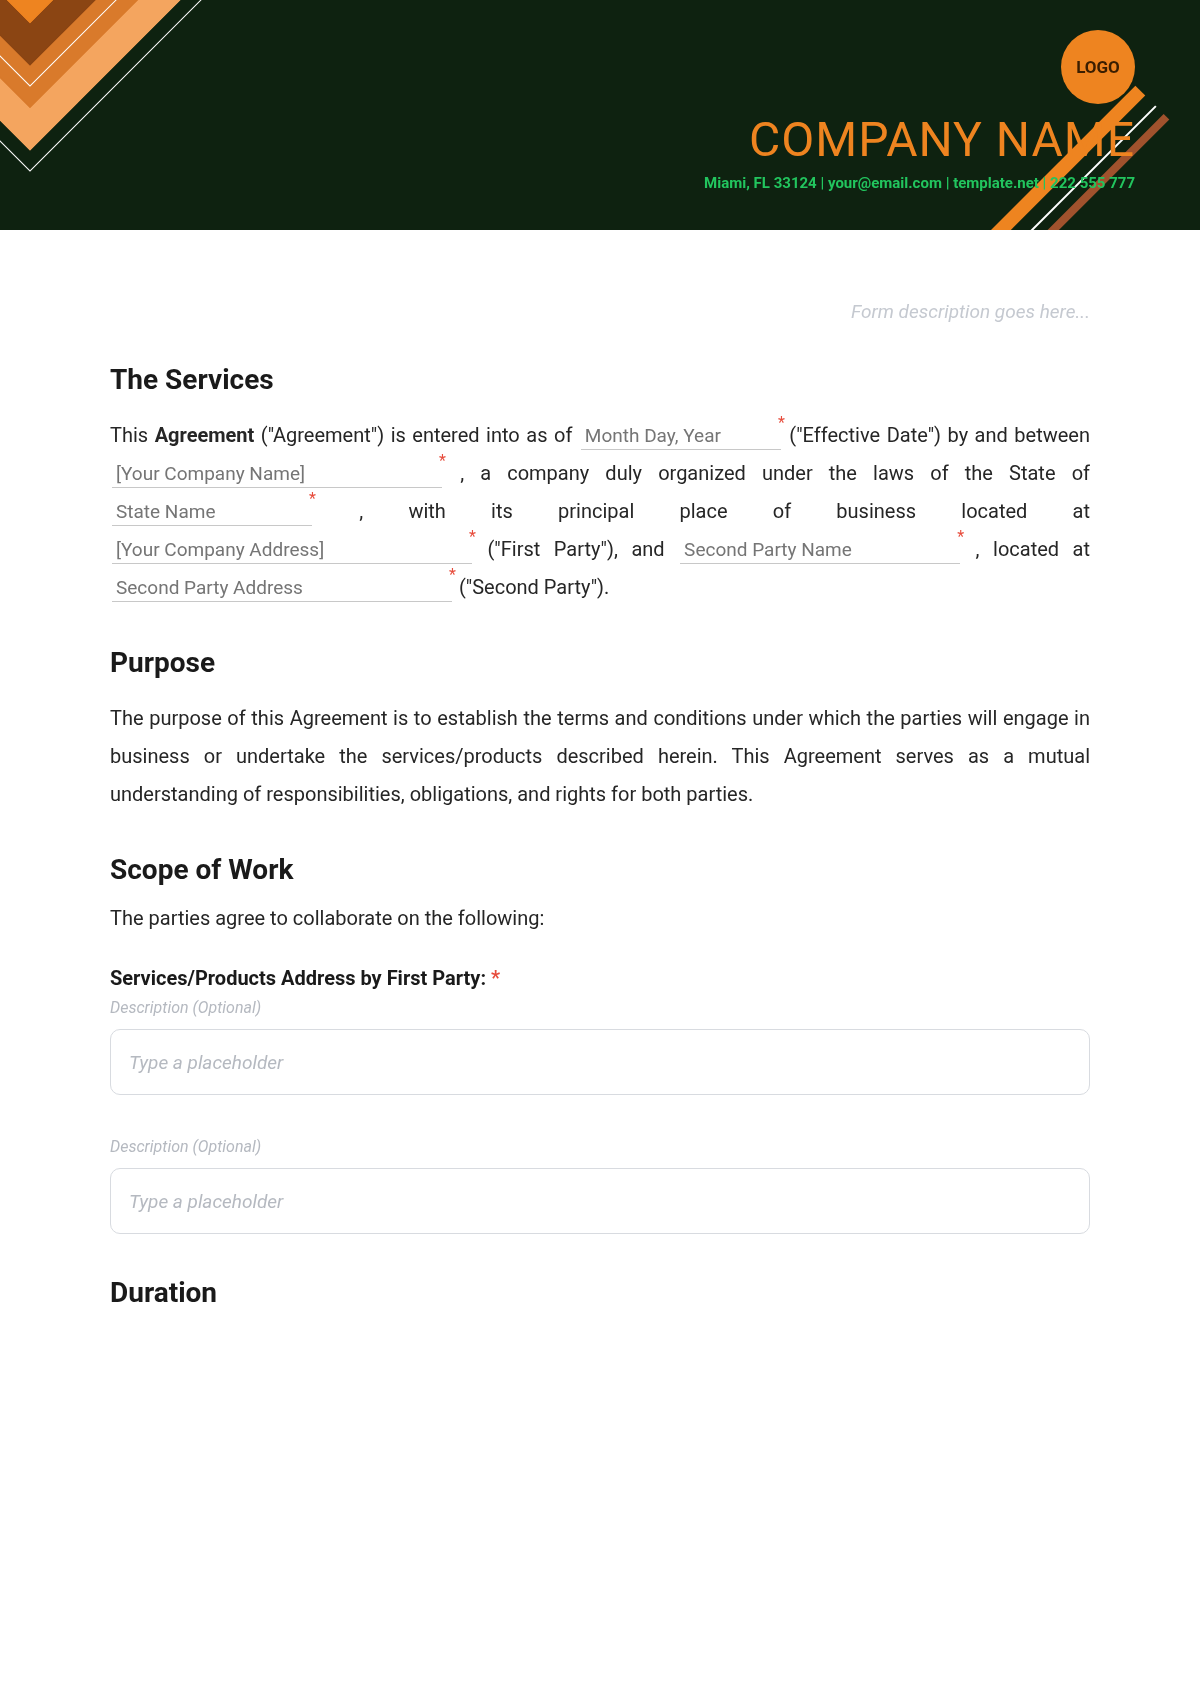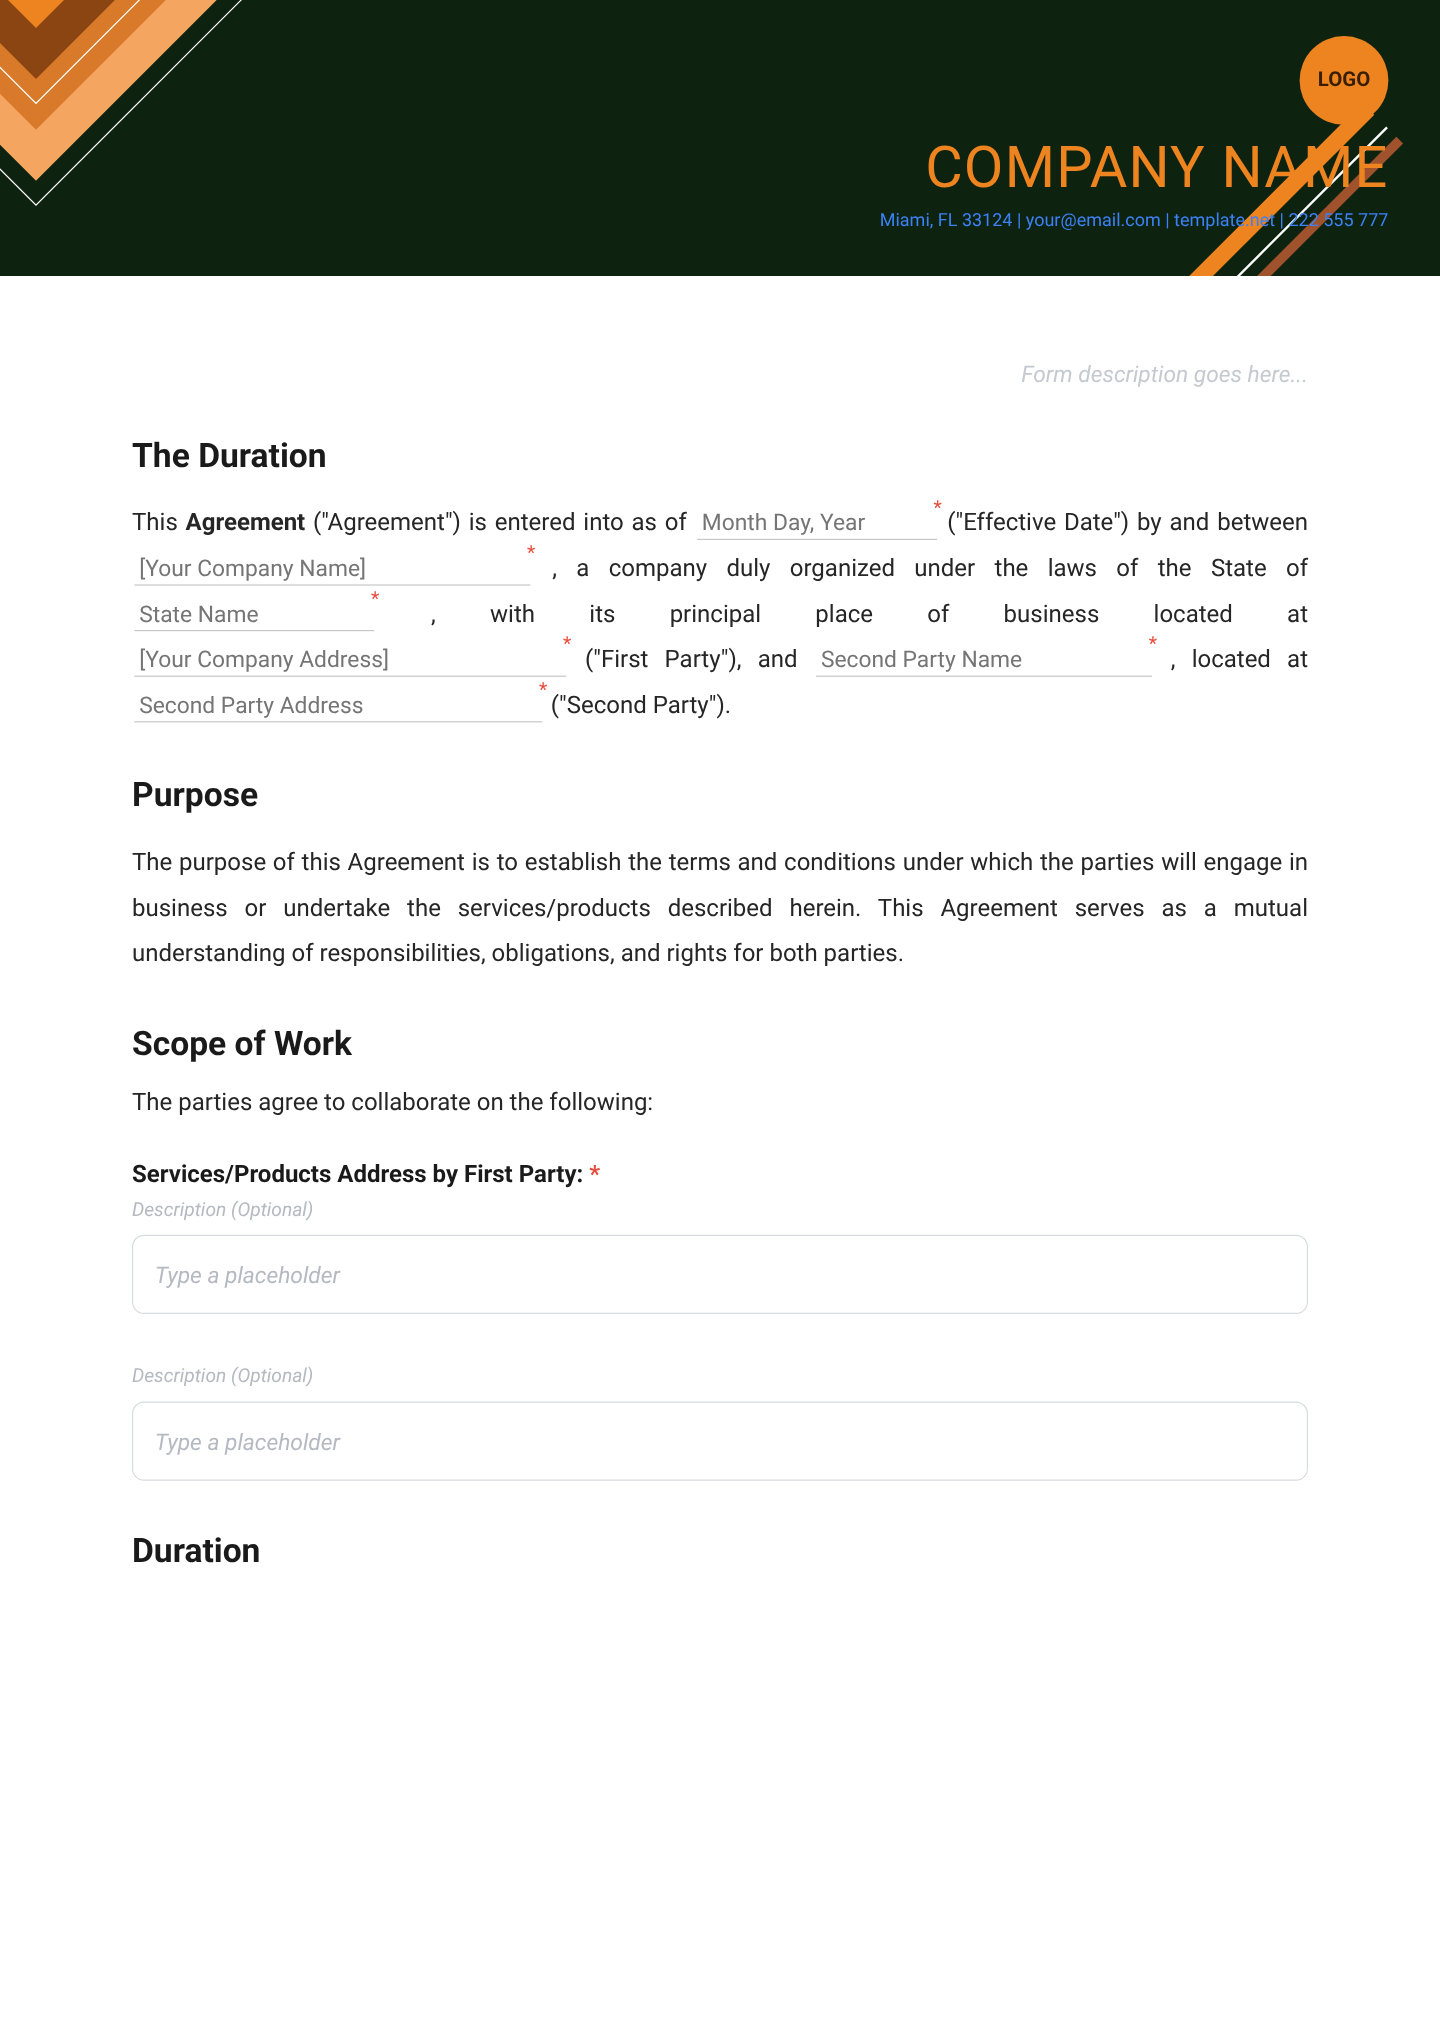--- a/index.html
+++ b/index.html
@@ -40,21 +40,21 @@
       bottom:-60px;
       width: 240px;
       height: 140px;
       transform: rotate(-45deg);
     }
     .cs-line1 { position:absolute; width:100%; height: 14px; background:#ee8420; top: 0; }
     .cs-line2 { position:absolute; width:100%; height: 2px; background:#fff; top: 28px; }
     .cs-line3 { position:absolute; width:100%; height: 8px; background:#a0522d; top: 40px; }
     .header-right {
       position: absolute;
-      right: 43px;
+      right: 65px;
       top: 30px;
       text-align: right;
     }
     .logo-circle {
       width: 74px;
       height: 74px;
       background: #ee8420;
       border-radius: 50%;
       display: inline-flex;
       align-items: center;
@@ -65,23 +65,24 @@
       margin-bottom: 12px;
     }
     .company-name {
       color: #ee8420;
       font-size: 48px;
       font-weight: 400;
       letter-spacing: 1px;
       line-height: 1;
     }
     .contact-line {
-      color: #3b82f6;
+      color: #22c55e;
       font-size: 15px;
       margin-top: 10px;
+      font-weight: bold;
     }
     .content {
       padding: 70px 110px 0 110px;
     }
     .title {
       text-align: center;
       font-size: 40px;
       font-weight: 700;
       color: #1a1a1a;
       margin-bottom: 30px;
@@ -180,21 +181,21 @@
   <div class="header-right">
     <div class="logo-circle">LOGO</div>
     <div class="company-name">COMPANY NAME</div>
     <div class="contact-line">Miami, FL 33124 | your@email.com | template.net | 222 555 777</div>
   </div>
 </div>
 
 <div class="content">
   <div class="description">Form description goes here...</div>
 
-  <h2>The Duration</h2>
+  <h2>The Services</h2>
   <div class="paragraph">
     <span>This </span><strong>Agreement</strong><span> ("Agreement") is entered into as of </span>
     <span class="inline-field"><input class="inline-input" style="width: 200px;" placeholder="Month Day, Year"><span class="req-star">*</span></span>
     <span> ("Effective Date") by and between </span>
     <span class="inline-field"><input class="inline-input" style="width: 330px;" placeholder="[Your Company Name]"><span class="req-star">*</span></span>
     <span>, a company duly organized under the laws of the State of </span>
     <span class="inline-field"><input class="inline-input" style="width: 200px;" placeholder="State Name"><span class="req-star">*</span></span>
     <span>, with its principal place of business located at </span>
     <span class="inline-field"><input class="inline-input" style="width: 360px;" placeholder="[Your Company Address]"><span class="req-star">*</span></span>
     <span> ("First Party"), and </span>

